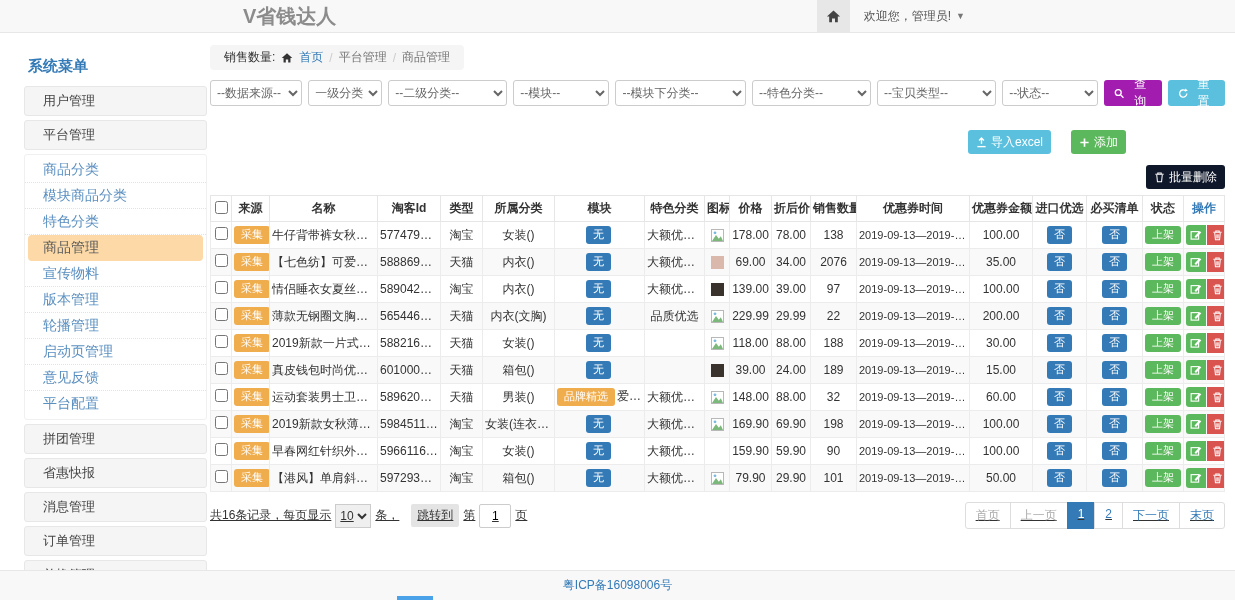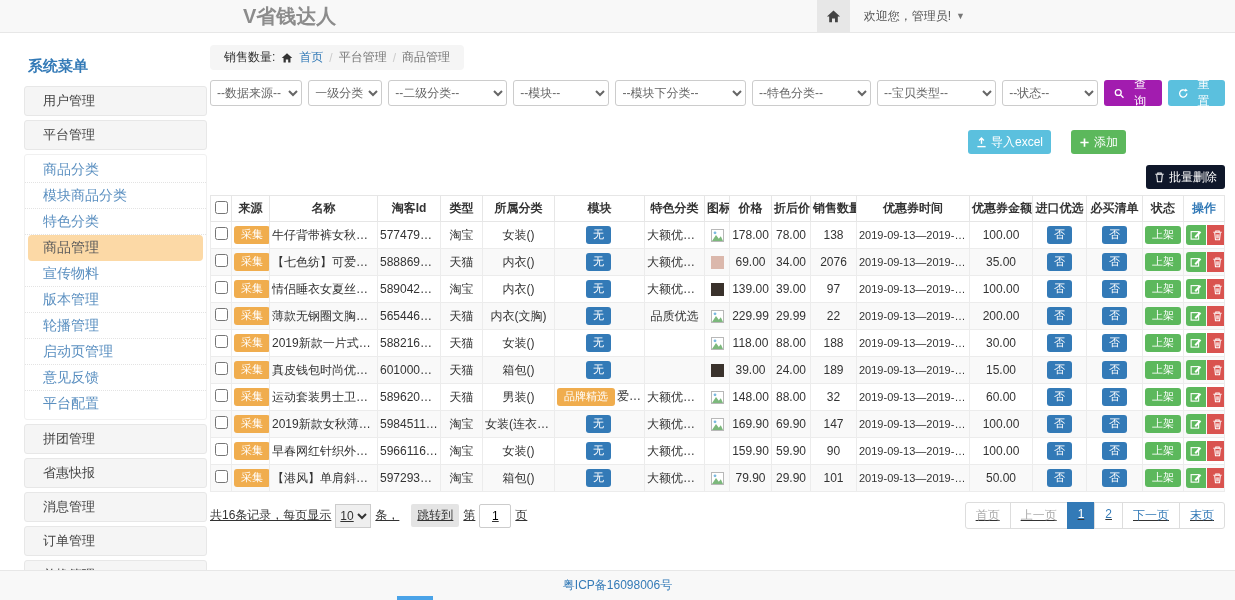--- a/index.html
+++ b/index.html
@@ -550,21 +550,21 @@
     <td>大额优惠券</td>
     <td>
       <span class="icwrap ic-ph"><svg width="13" height="13" viewBox="0 0 13 13">
                 <rect x="0.5" y="0.5" width="12" height="12" fill="#fff" stroke="#b8b8b8"></rect>
                 <circle cx="4" cy="3.8" r="1.4" fill="#7ab8e0"></circle>
                 <path d="M1 12 L5 6 L7.8 9.8 L9.8 7.2 L12 12 Z" fill="#7cb87c"></path>
               </svg></span>
     </td>
     <td>169.90</td>
     <td>69.90</td>
-    <td>147</td>
+    <td>198</td>
     <td class="time">2019-09-13—2019-09-17</td>
     <td>100.00</td>
     <td><span class="badge badge-blue">否</span></td>
     <td><span class="badge badge-blue">否</span></td>
     <td><span class="badge badge-green">上架</span></td>
     <td>
       <span class="btn-group">
         <span class="abtn edit">
                 <svg width="12" height="12" viewBox="0 0 16 16">
                   <rect x="1.5" y="3.5" width="10" height="10" fill="none" stroke="#fff" stroke-width="1.5"></rect>

